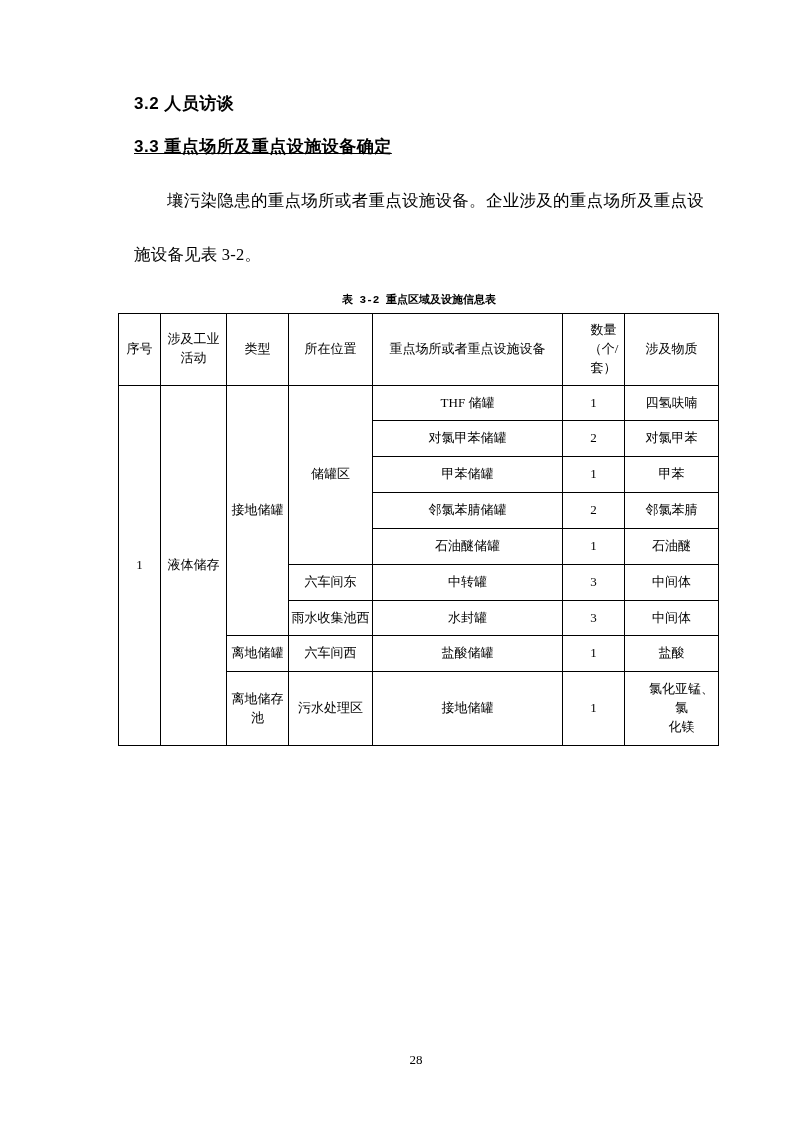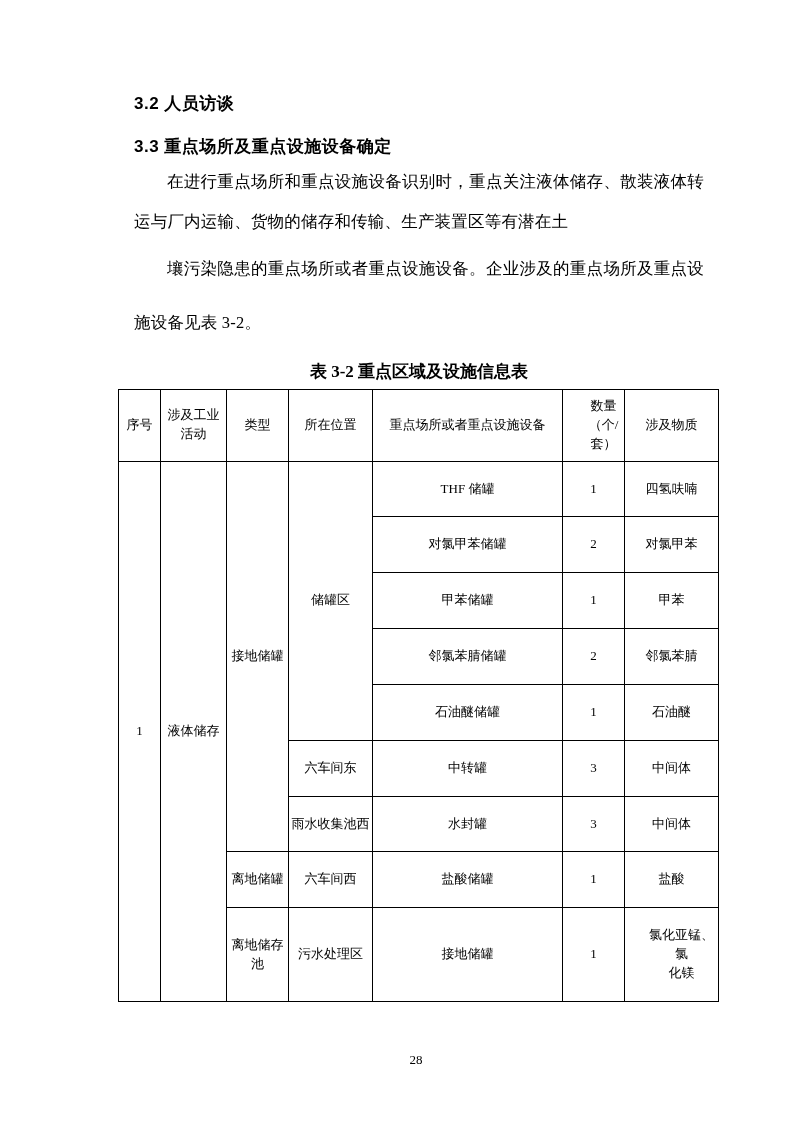--- a/index.html
+++ b/index.html
@@ -30,53 +30,54 @@
   }
   h2.section-heading {
     font-family: "Liberation Sans", "DejaVu Sans", sans-serif;
     font-size: 17px;
     font-weight: bold;
     margin: 0 0 14px 0;
     letter-spacing: 0.5px;
   }
   h2.section-heading.second {
     margin-top: 20px;
-    margin-bottom: 4px;
+    margin-bottom: 16px;
+    text-decoration: underline;
   }
   p.para {
     font-size: 16.5px;
     line-height: 40px;
     margin: 0;
     text-indent: 2em;
     text-align: justify;
     letter-spacing: 0.2px;
   }
   p.para.tight {
     line-height: 54px;
   }
   .table-caption {
-    font-family: Liberation Serif, serif;
-    font-size: 17px;
+    font-family: Liberation Mono, monospace;
+    font-size: 11px;
     font-weight: bold;
     text-align: center;
     margin: 10px 0 6px 0;
   }
   table.info-table {
     border-collapse: collapse;
     width: 600px;
     margin-left: -16px;
     table-layout: fixed;
   }
   table.info-table td, table.info-table th {
     border: 1px solid #000000;
     font-size: 13px;
     font-family: "Liberation Serif", "DejaVu Serif", serif;
     text-align: center;
     vertical-align: middle;
-    padding: 18px 2px;
+    padding: 8px 2px;
     line-height: 1.45;
   }
   table.info-table thead td {
     font-weight: normal;
     padding: 7px 2px;
   }
   .col-seq { width: 42px; }
   .col-act { width: 66px; }
   .col-type { width: 62px; }
   .col-loc { width: 84px; }
@@ -96,21 +97,20 @@
 </style>
 </head>
 <body>
 
 <div class="page">
   <div class="content">
 
     <h2 class="section-heading">3.2 人员访谈</h2>
 
     <h2 class="section-heading second">3.3 重点场所及重点设施设备确定</h2>
-    <p class="para">在进行重点场所和重点设施设备识别时，重点关注液体储存、散装液体转运与厂内运输、货物的储存和传输、生产装置区等有潜在土</p>
     <p class="para tight">壤污染隐患的重点场所或者重点设施设备。企业涉及的重点场所及重点设施设备见表 3-2。</p>
 
     <div class="table-caption">表 3-2 重点区域及设施信息表</div>
 
     <table class="info-table">
       <colgroup>
         <col class="col-seq">
         <col class="col-act">
         <col class="col-type">
         <col class="col-loc">

